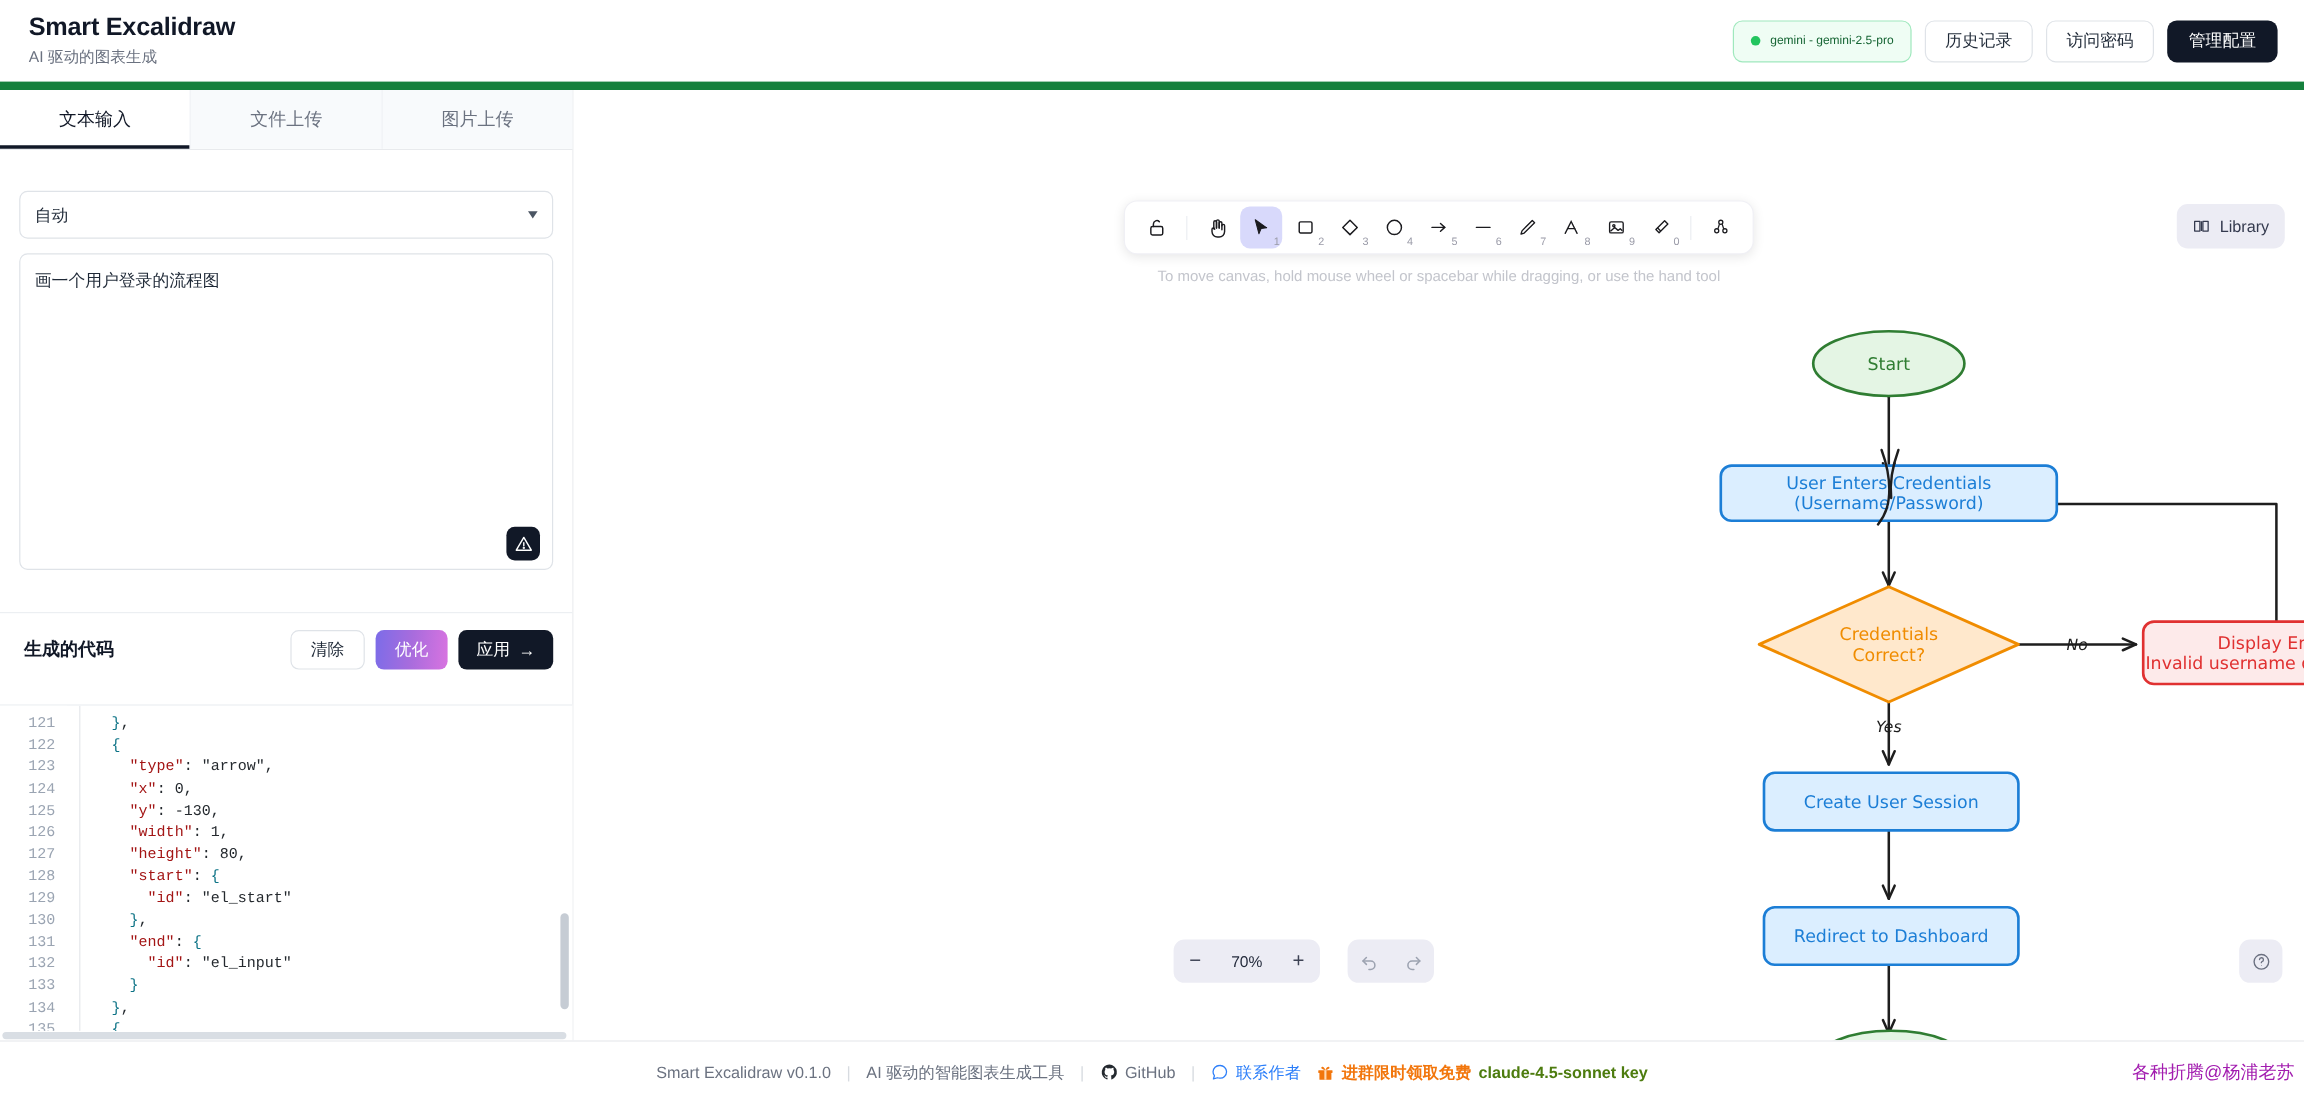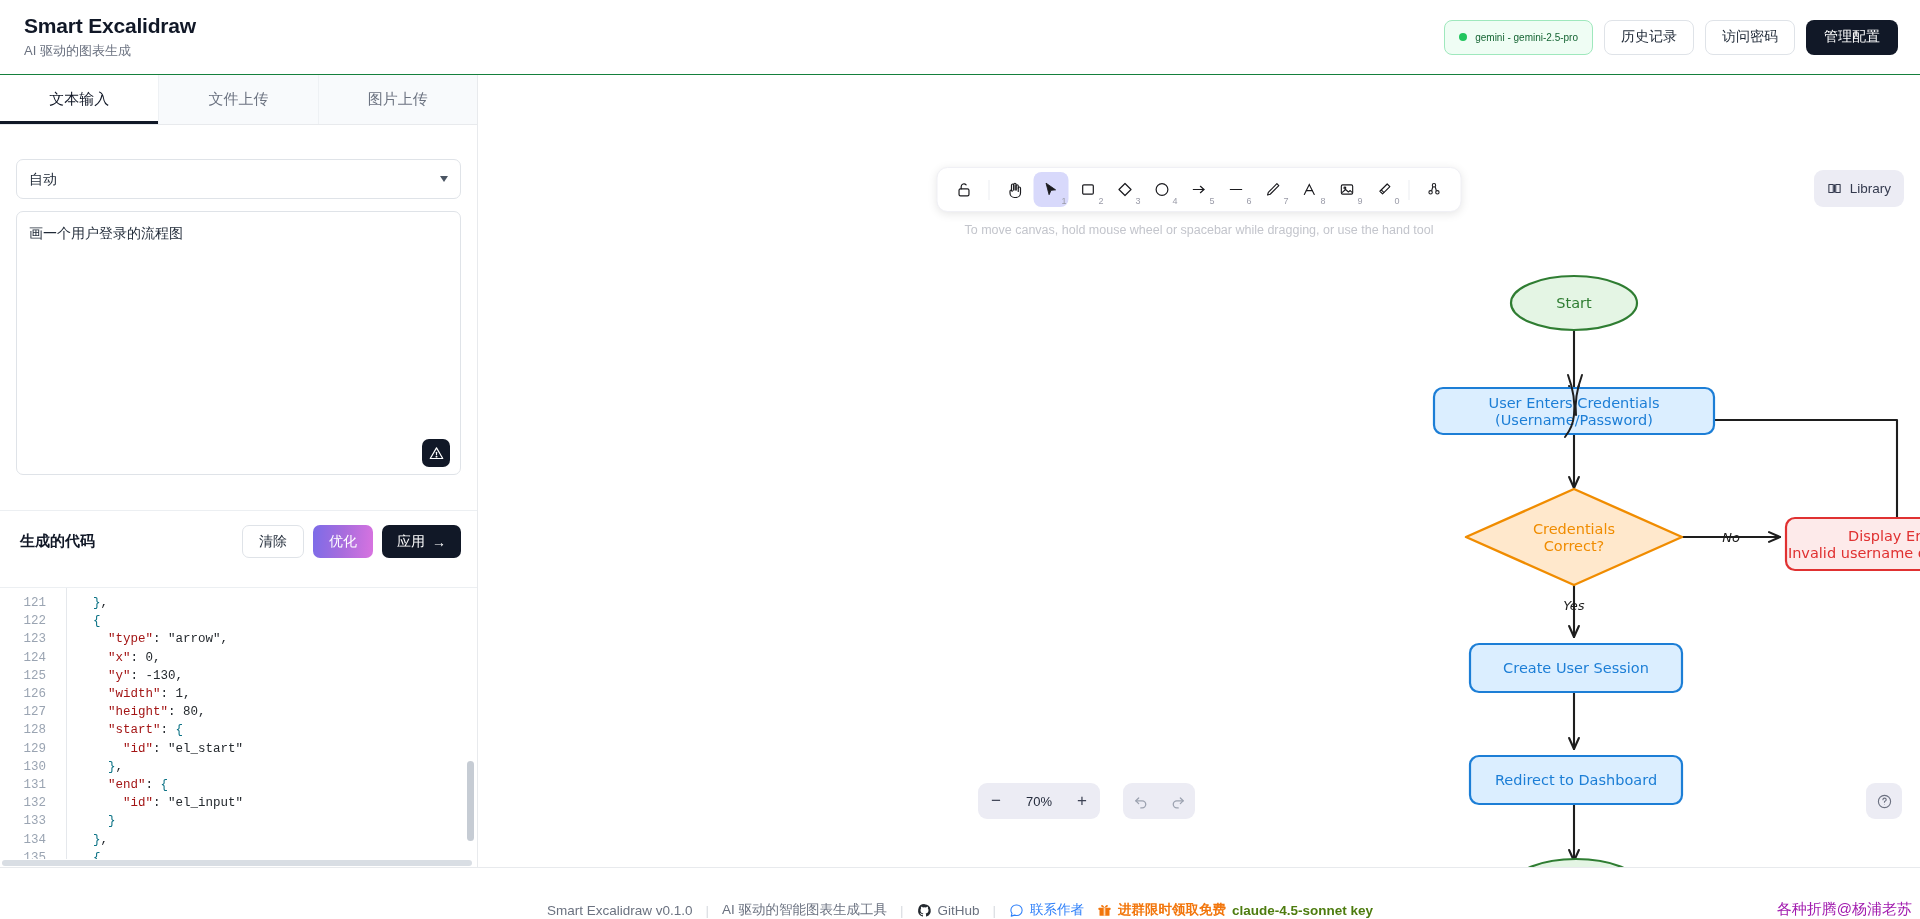--- a/index.html
+++ b/index.html
@@ -8,21 +8,21 @@
     font-family: "Liberation Sans", sans-serif;
     background: #ffffff;
     color: #1f2937;
     font-size: 14px;
   }
   .app { width: 1920px; height: 919px; display: flex; flex-direction: column; }
 
   
   .header {
     height: 75px; flex: 0 0 75px;
-    border-bottom: 1px solid #15803d;
+    border-bottom: 7px solid #15803d;
     display: flex; align-items: center; justify-content: space-between;
     padding: 0 22px 0 24px;
     background: #fff;
   }
   .brand-title { font-size: 21px; font-weight: bold; color: #111827; letter-spacing: -0.2px; line-height: 1.15; }
   .brand-sub { font-size: 13px; color: #6b7280; margin-top: 3px; }
   .header-right { display: flex; align-items: center; gap: 11px; }
   .model-chip {
     display: flex; align-items: center; gap: 8px;
     background: #effdf4; border: 1px solid #9fe8bd;
@@ -188,21 +188,21 @@
   }
   .help-btn {
     position: absolute; right: 18px; bottom: 48px; width: 36px; height: 36px;
     background: #ececf4; border-radius: 9px; display: flex; align-items: center;
     justify-content: center; cursor: pointer; z-index: 6;
   }
 
   
   .footer {
     height: 52px; flex: 0 0 52px; border-top: 1px solid #e8eaed; background: #fff;
-    display: flex; align-items: flex-end; justify-content: center; position: relative;
+    display: flex; align-items: center; justify-content: center; position: relative;
   }
   .fitems { display: flex; align-items: center; gap: 13px; font-size: 13.5px; color: #6b7280; }
   .fsep { color: #d7dbe0; }
   .flink { display: flex; align-items: center; gap: 6px; cursor: pointer; color: #6b7280; }
   .flink.blue { color: #2d7ff9; }
   .fpromo { display: flex; align-items: center; gap: 6px; color: #f2760c; font-weight: bold; cursor: pointer; }
   .fpromo .tail { color: #4d7c0f; font-weight: bold; }
   .fright { position: absolute; right: 8px; font-size: 15px; color: #a21caf; }
 
   svg { display: block; }

